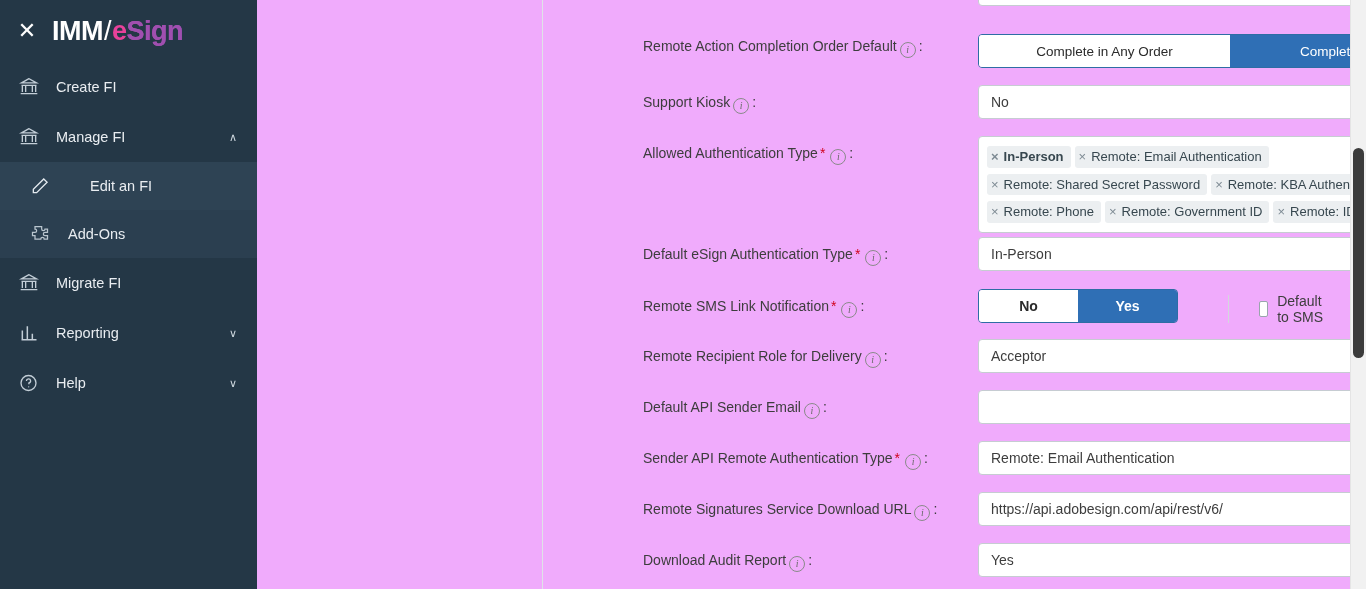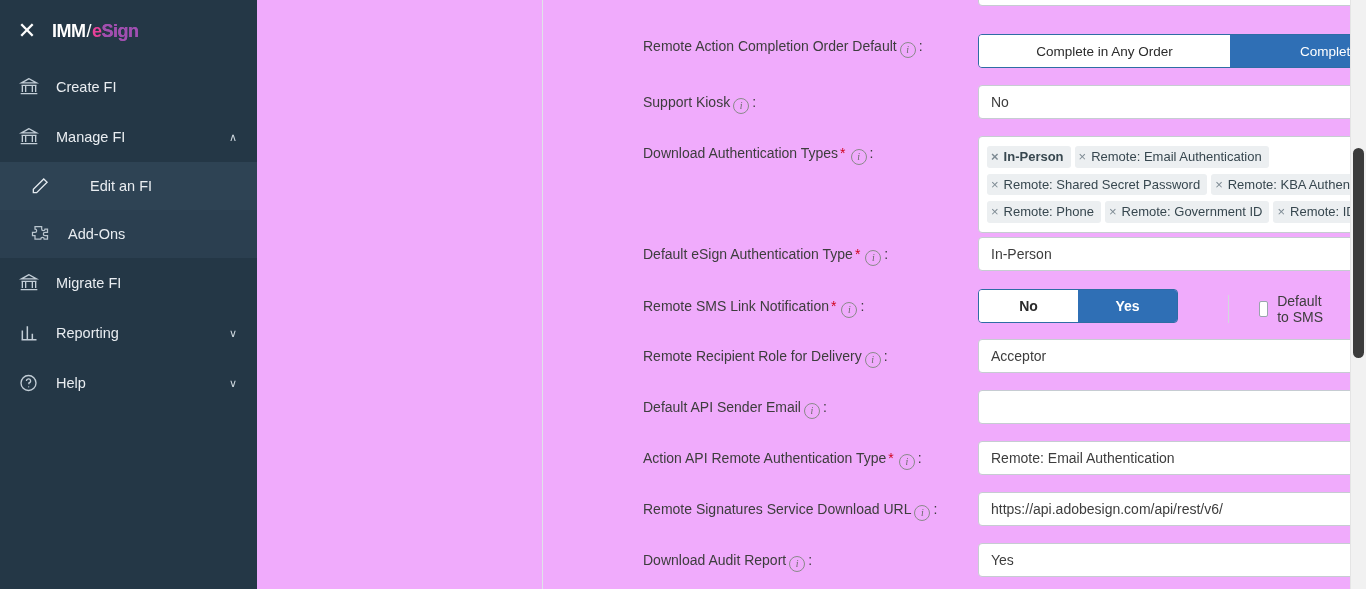--- a/index.html
+++ b/index.html
@@ -35,21 +35,21 @@
     width: 26px; height: 26px;
     display: flex; align-items: center; justify-content: center;
     font-size: 22px;
     color: #ffffff;
     font-weight: 300;
     cursor: pointer;
     line-height: 1;
   }
   .brand {
     margin-left: 12px;
-    font-size: 18px;
+    font-size: 27px;
     font-weight: bold;
     letter-spacing: -0.5px;
     display: flex;
     align-items: flex-start;
   }
   .brand .imm { color: #ffffff; }
   .brand .slash { color: #ffffff; font-weight: 300; margin: 0 1px; }
   .brand .e { color: #e8419a; }
   .brand .sign {
     background: linear-gradient(90deg, #c84fa8, #8b4fb5);
@@ -409,21 +409,21 @@
       <div class="control" style="top:-9px;">
         <div class="select-like">
           <span>No</span>
           
         </div>
       </div>
     </div>
 
     <div class="row" style="top:145px;">
       <div class="label" style="top:0;">
-        <span>Download Authentication Types</span><span class="req">*</span><span class="info-ico">i</span><span>:</span>
+        <span>Allowed Authentication Type</span><span class="req">*</span><span class="info-ico">i</span><span>:</span>
       </div>
       <div class="control" style="top:-9px;">
         <div class="tagbox">
           <span class="tag bold">
               <span class="x">×</span>
               <span>In-Person</span>
             </span><span class="tag">
               <span class="x">×</span>
               <span>Remote: Email Authentication</span>
             </span><span class="tag">
@@ -492,21 +492,21 @@
       <div class="label" style="top:0;">
         <span>Default API Sender Email</span><span class="info-ico">i</span><span>:</span>
       </div>
       <div class="control" style="top:-9px;">
         <input class="text" type="text" value="" style="">
       </div>
     </div>
 
     <div class="row" style="top:450px;">
       <div class="label" style="top:0;">
-        <span>Action API Remote Authentication Type</span><span class="req">*</span><span class="info-ico">i</span><span>:</span>
+        <span>Sender API Remote Authentication Type</span><span class="req">*</span><span class="info-ico">i</span><span>:</span>
       </div>
       <div class="control" style="top:-9px;">
         <div class="select-like">
           <span>Remote: Email Authentication</span>
           
         </div>
       </div>
     </div>
 
     <div class="row" style="top:501px;">

